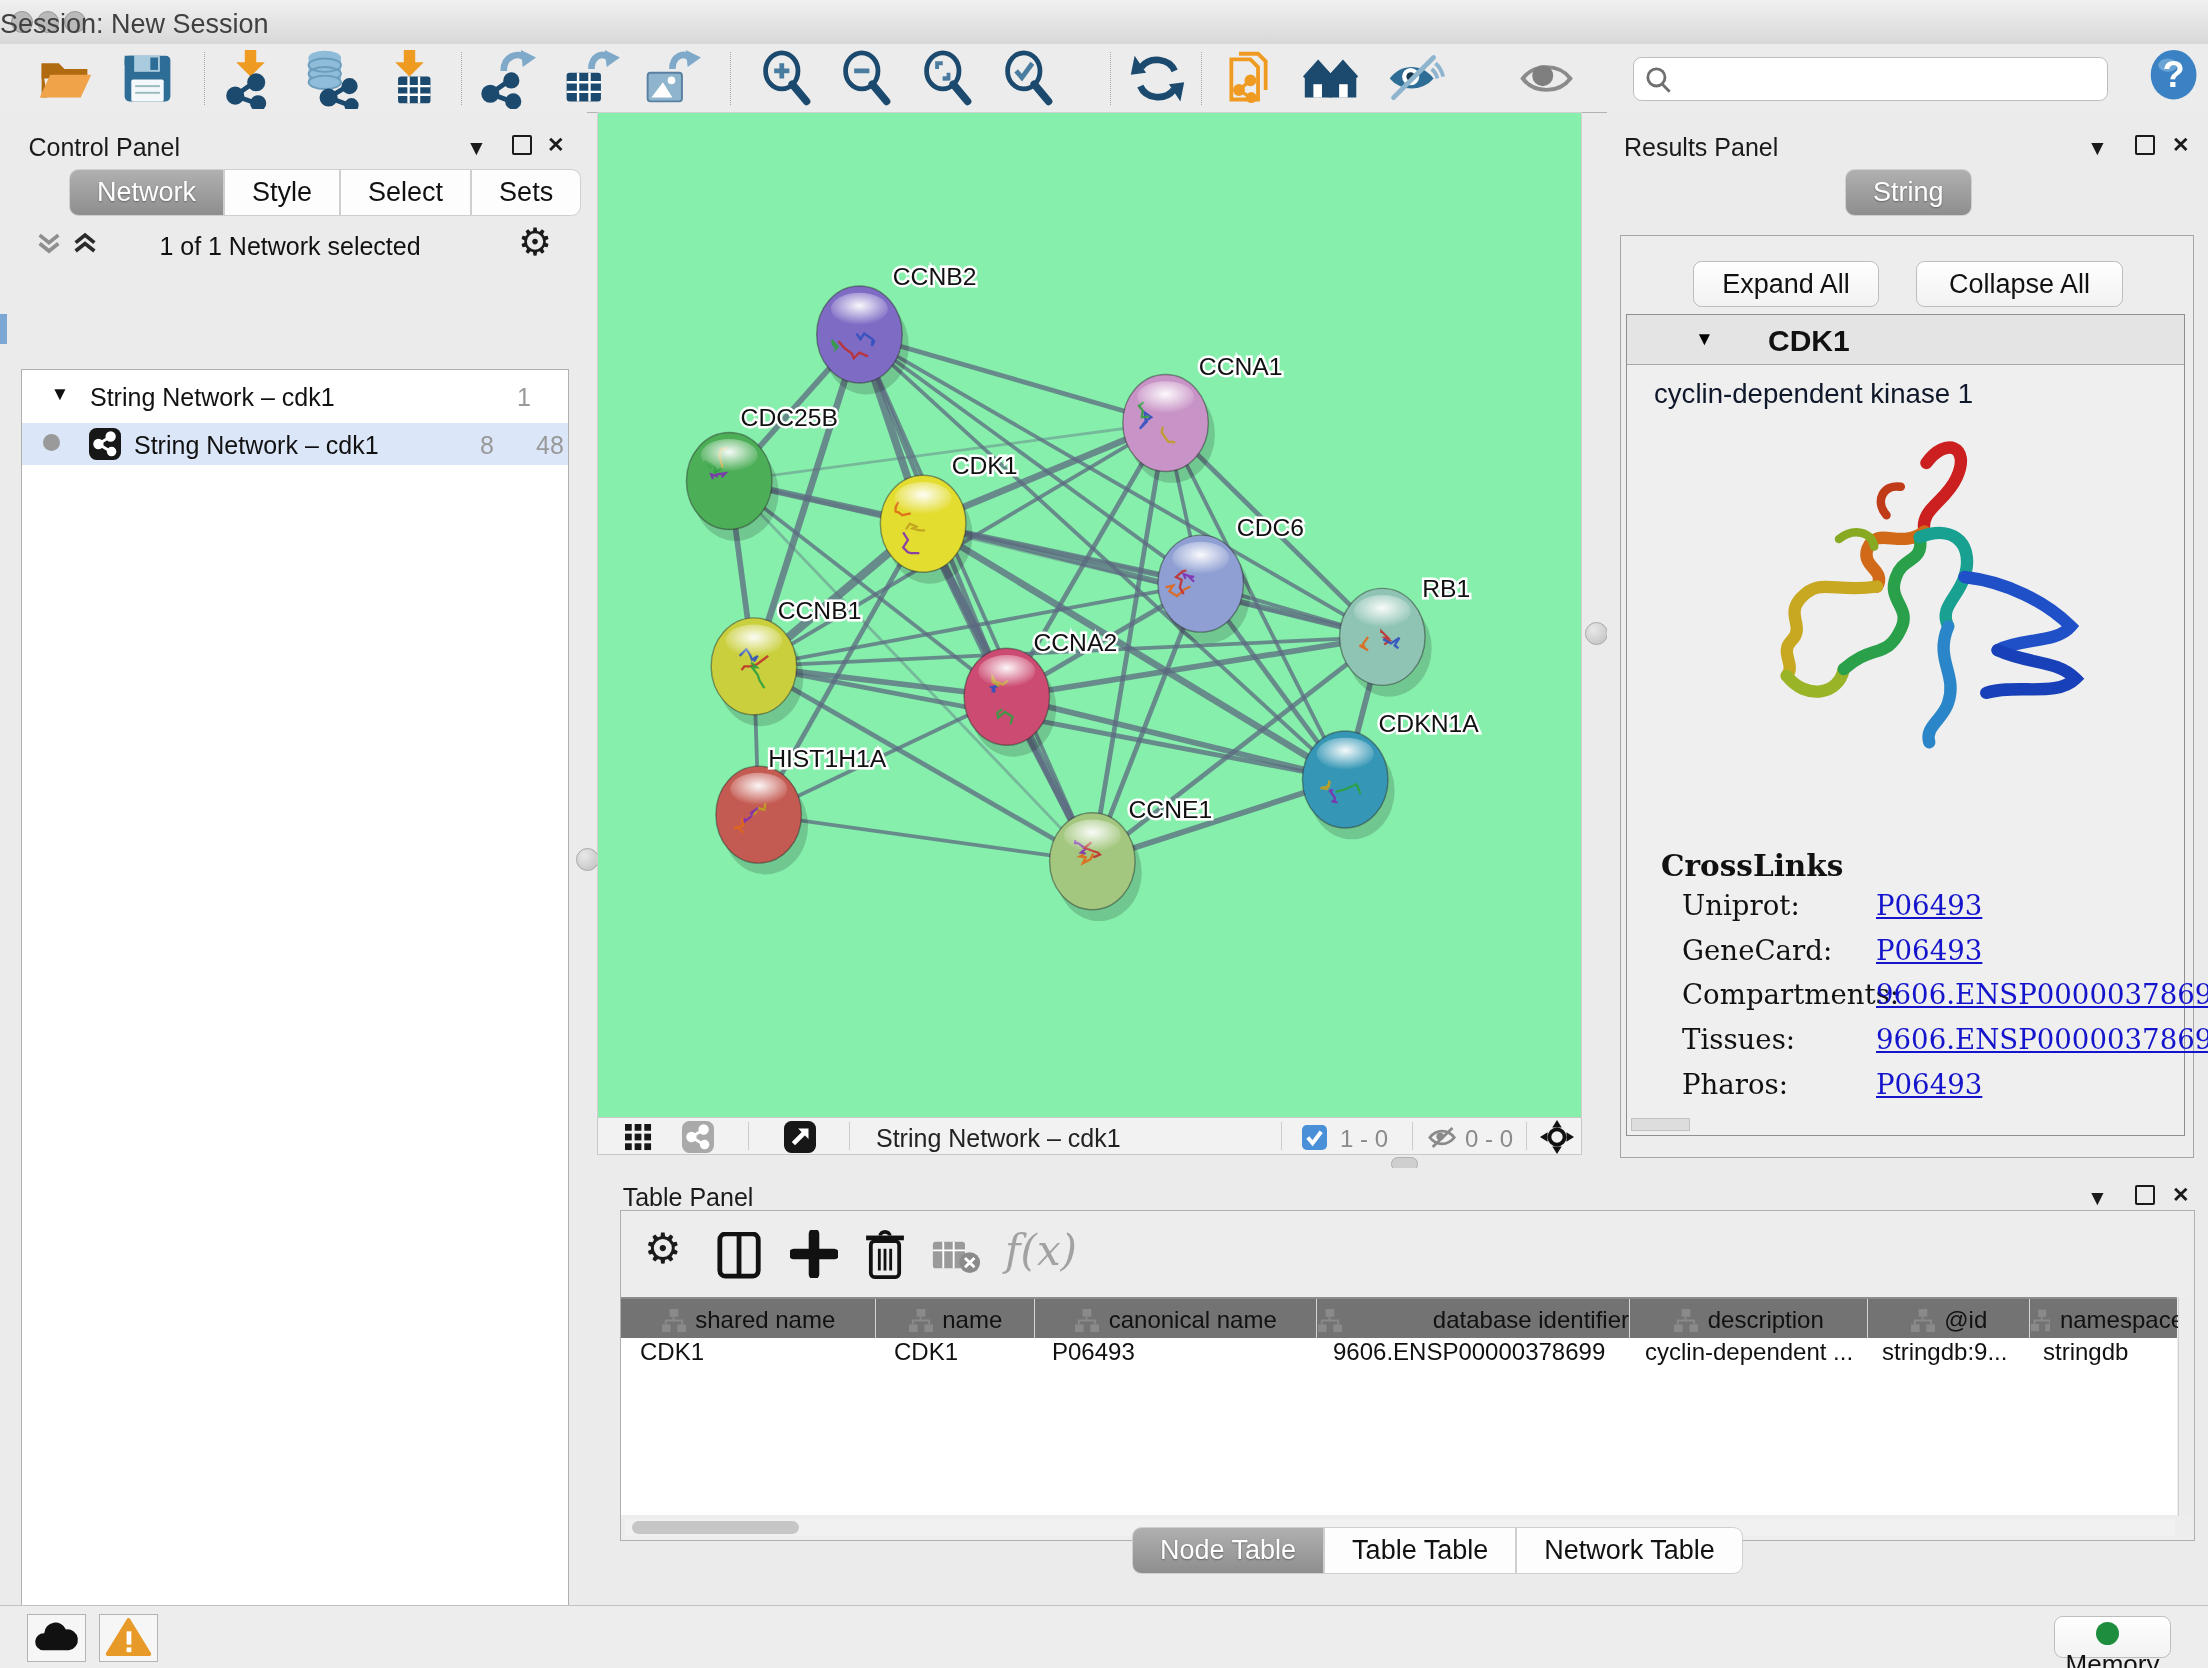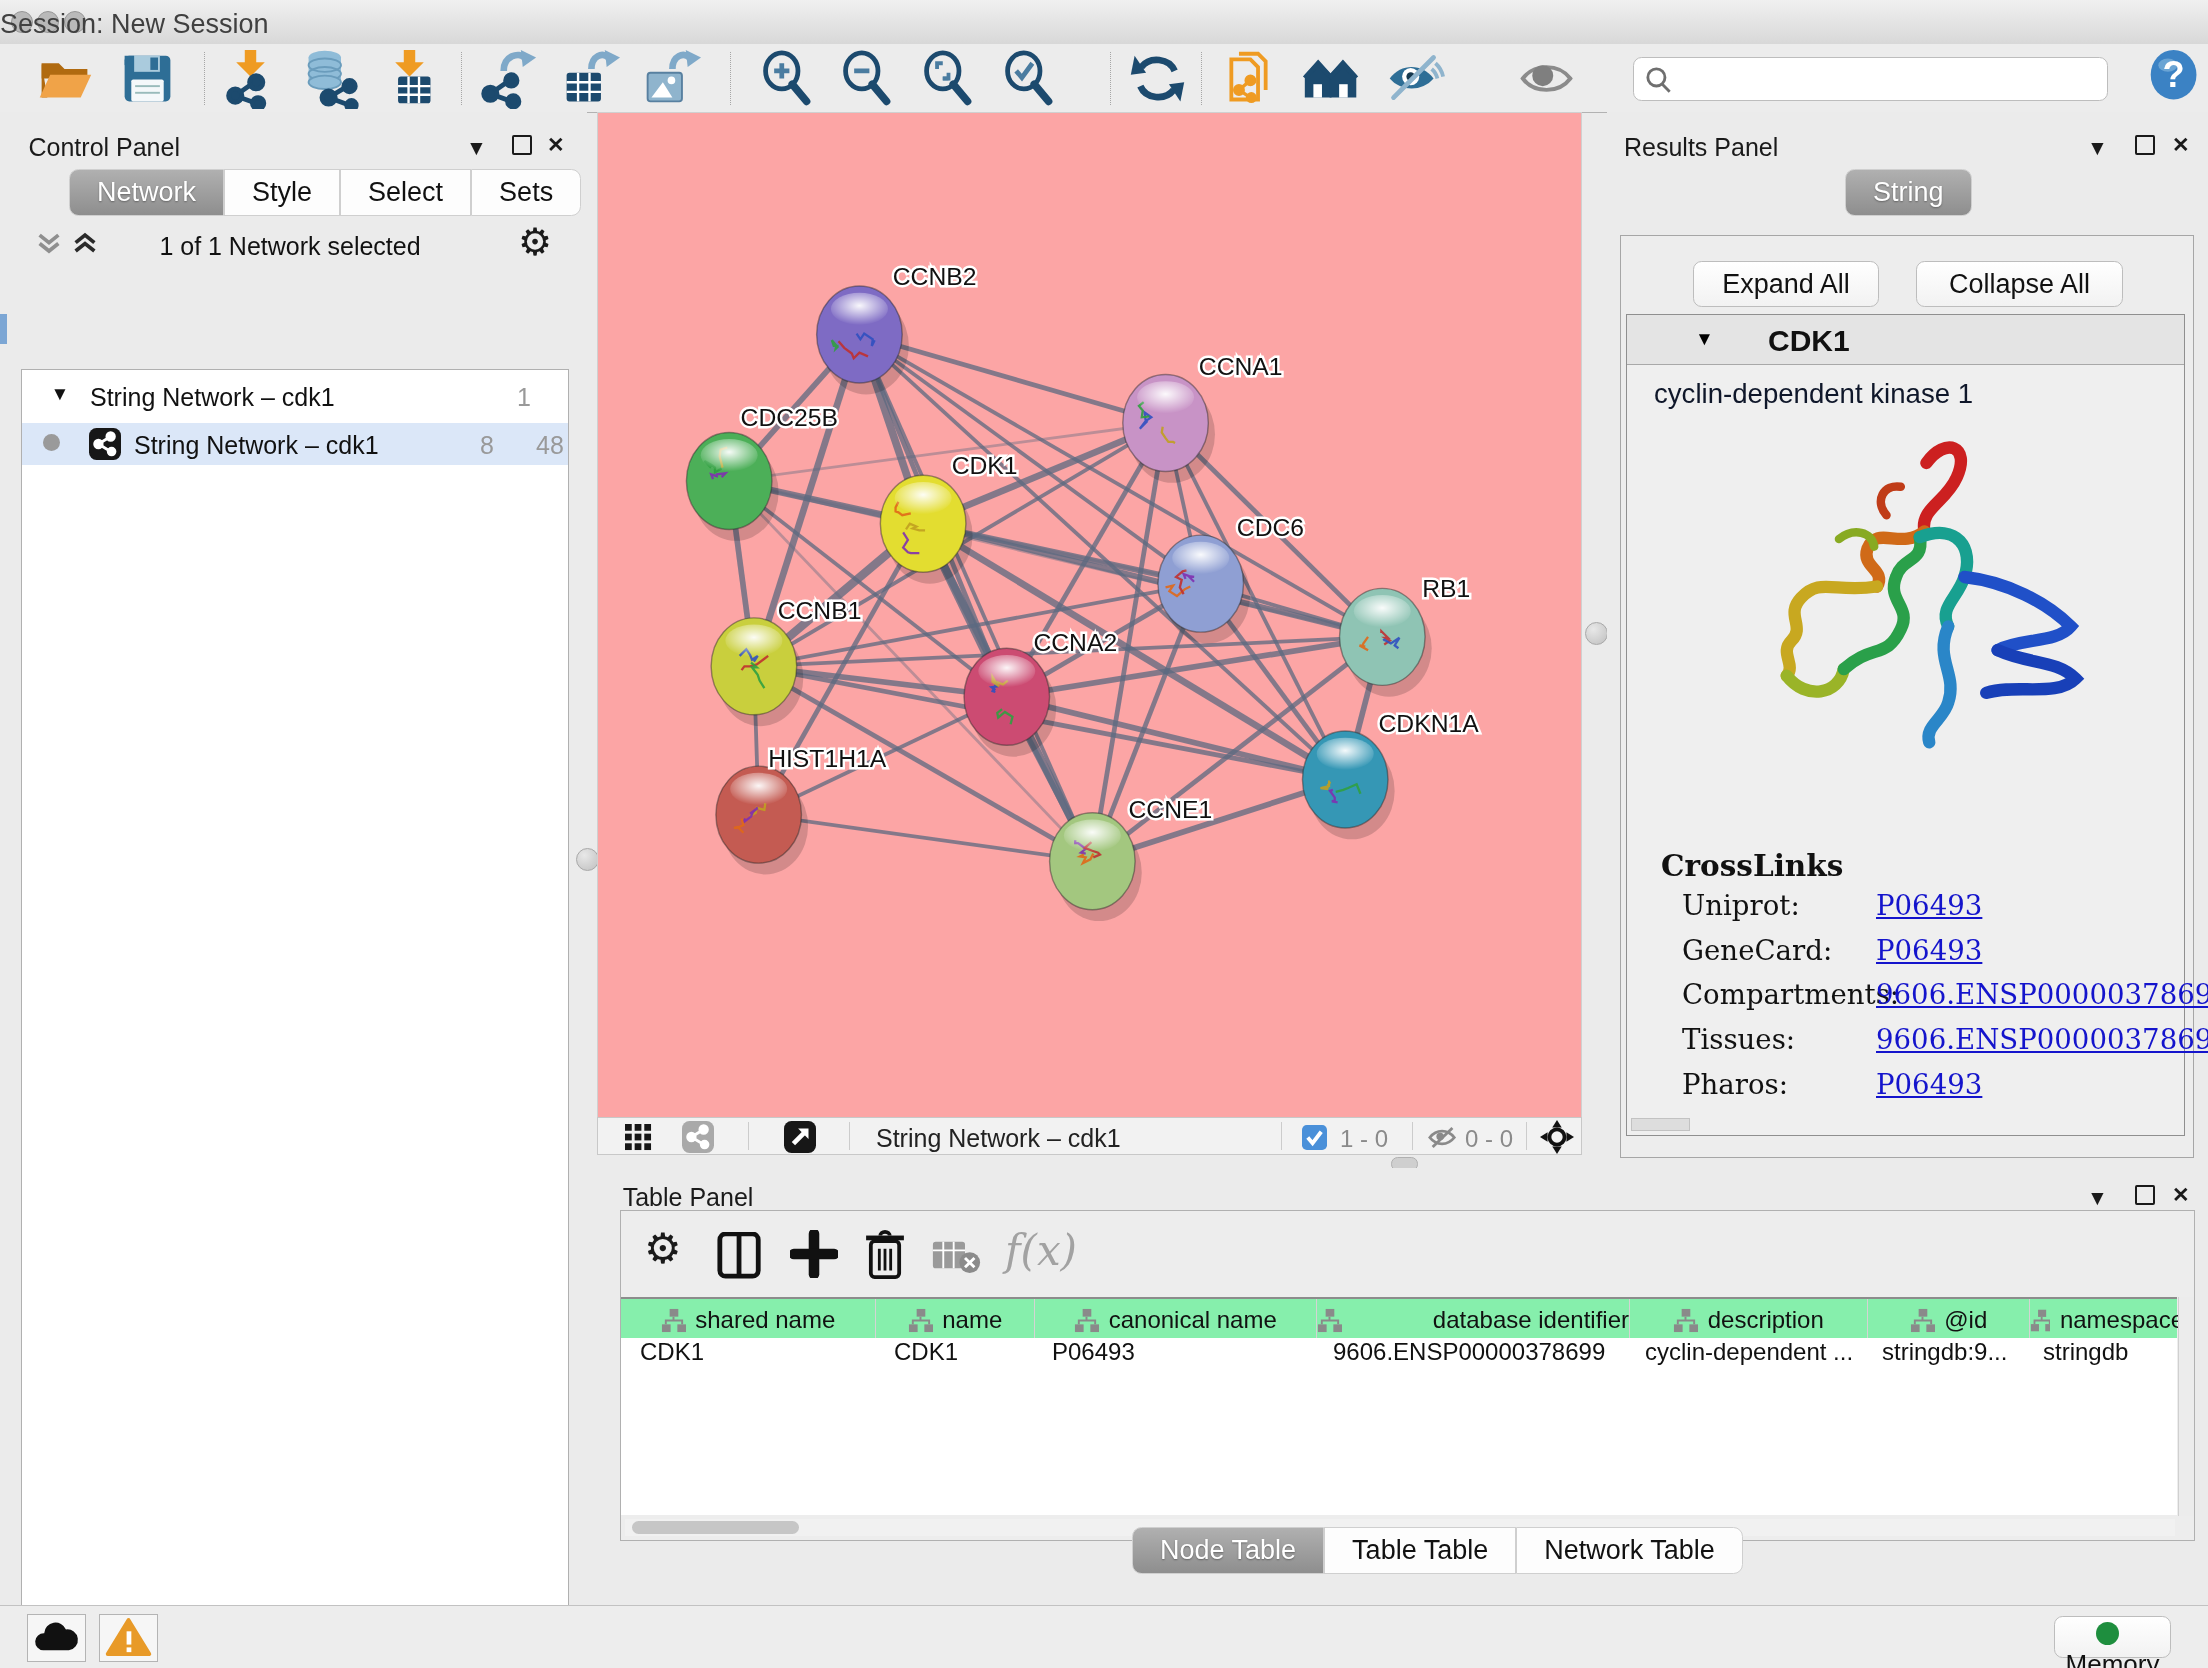--- a/index.html
+++ b/index.html
@@ -28,34 +28,34 @@
   .tab.sel{background:linear-gradient(#b0b0b0,#8e8e8e);color:#fff;text-shadow:0 1px 1.9px rgba(0,0,0,.35);}
   .tab:first-child{border-radius:9.5px 0 0 9.5px;}
   .tab:last-child{border-radius:0 9.5px 9.5px 0;}
   .btn{background:linear-gradient(#ffffff,#f2f2f2);border:1.9px solid #bdbdbd;border-radius:8.6px;
        font-size:27px;color:#111;text-align:center;cursor:pointer;}
   
   .treebox{left:21px;top:257px;width:546px;height:1328px;background:#fff;border:1.9px solid #b0b0b0;}
   .trow{position:absolute;left:0;width:100%;height:42px;font-size:25px;color:#111;}
   .count{color:#999;}
   
-  .canvas{left:597px;top:112px;width:983px;height:1004px;background:#fca5a5;border:1px solid #d0d0d0;}
+  .canvas{left:597px;top:112px;width:983px;height:1004px;background:#86efac;border:1px solid #d0d0d0;}
   .netbar{left:597px;top:1117px;width:983px;height:36px;background:#f2f2f2;border:1px solid #c8c8c8;}
   .nbsep{top:3.8px;width:0;height:28.5px;border-left:1px solid #cccccc;position:absolute;}
   .gray{color:#8a8a8a;}
   
   .rbox1{left:1620px;top:235px;width:572px;height:921px;background:#ededed;border:1.9px solid #a6a6a6;}
   .rbox2{left:1626px;top:314px;width:557px;height:820px;background:#efefef;border:1.9px solid #8f8f8f;}
   .rhdr{left:0;top:0;width:100%;height:49px;background:#e4e4e4;border-bottom:1.9px solid #a8a8a8;}
   .serif{font-family:"DejaVu Serif","Liberation Serif",serif;}
   .xl-row{position:absolute;left:0;width:100%;height:45px;font-size:27.6px;color:#111;}
   .xl-row a{color:#1414cc;text-decoration:underline;cursor:pointer;}
   
   .tblbox{left:620px;top:1210px;width:1573px;height:329px;background:#ededed;border:1.9px solid #b0b0b0;}
-  .thead{position:absolute;left:0;top:86px;width:1556px;height:42px;background:#86efac;
+  .thead{position:absolute;left:0;top:86px;width:1556px;height:42px;background:#737373;
          border-top:2.9px solid #8c8c8c;border-bottom:1.9px solid #c0c0c0;display:flex;}
   .th{height:42px;border-right:1px solid #d4d4d4;display:flex;align-items:center;justify-content:center;
       font-size:24px;color:#111;gap:9.5px;overflow:hidden;white-space:nowrap;}
   .tbody{position:absolute;left:0;top:127px;width:1556px;height:177px;background:#fff;display:flex;}
   .td{height:40px;font-size:24px;color:#111;padding-left:19px;box-sizing:border-box;overflow:hidden;white-space:nowrap;}
   .hscroll{position:absolute;left:3.8px;top:308px;width:1550px;height:17px;background:#f1f1f1;}
   .hthumb{position:absolute;left:7.6px;top:1.9px;width:167px;height:13.3px;border-radius:6.7px;background:#c6c6c6;}
   .vscroll{position:absolute;right:0;top:86px;width:15px;height:219px;background:#ececec;border-left:1px solid #d0d0d0;}
   
   .statusbar{left:0;top:1605px;width:2208px;height:63px;background:#ededed;border-top:1.9px solid #c2c2c2;}

